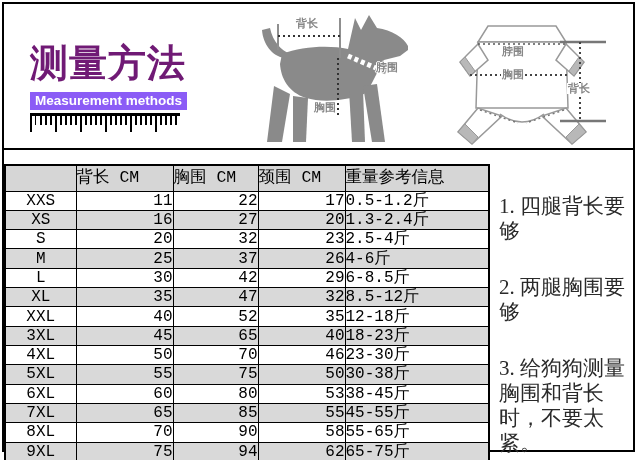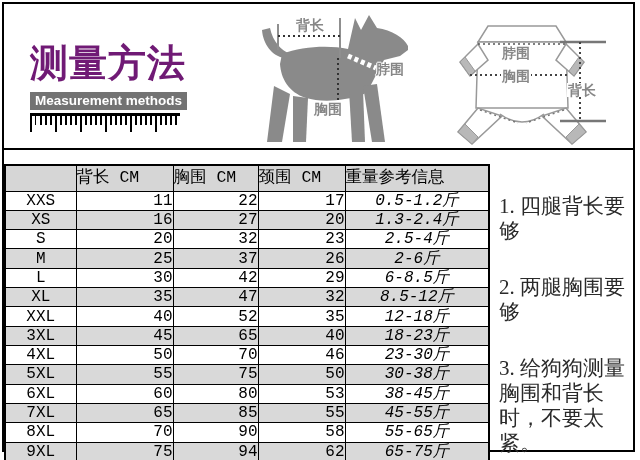--- a/index.html
+++ b/index.html
@@ -10,33 +10,33 @@
   .outer {
     position:absolute; left:2px; top:2px; width:629px; height:446px;
     border:2px solid #000; background:#fff;
   }
   
   .illus { position:absolute; left:0; top:0; width:100%; height:144px;
            border-bottom:2px solid #000; background:#fff; }
   .title-block { position:absolute; left:26px; top:34px; }
   .title { font-size:38px; font-weight:bold; color:#701a75; letter-spacing:1px;
            font-family:"Liberation Sans", sans-serif; white-space:nowrap; }
-  .subtitle { display:inline-block; margin-top:3px; background:#737373; color:#fff;
+  .subtitle { display:inline-block; margin-top:3px; background:#8b5cf6; color:#fff;
               font-size:13.5px; font-weight:bold; padding:1px 5px 2px 5px; white-space:nowrap; }
   .ruler { position:relative; width:150px; height:17px; border-top:3px solid #000; margin-top:3px; }
   .ruler .short { position:absolute; top:0; left:0; width:100%; height:9px;
       background:repeating-linear-gradient(90deg,#000 0 1.5px, transparent 1.5px 5px); }
   .ruler .tall { position:absolute; top:0; left:0; width:100%; height:16px;
       background:repeating-linear-gradient(90deg,#000 0 2px, transparent 2px 25px); }
 
   .fig { position:absolute; }
   .dog-fig { left:250px; top:8px; width:180px; height:134px; }
   .garment-fig { left:452px; top:20px; width:181px; height:124px; }
   .fig-label {
-    position:absolute; font-size:14px; font-weight:bold; color:#878787;
+    position:absolute; font-size:11px; font-weight:bold; color:#878787;
     white-space:nowrap; line-height:1;
     font-family:"Liberation Sans", sans-serif;
   }
   .halo { text-shadow:1px 0 0 #fff,-1px 0 0 #fff,0 1px 0 #fff,0 -1px 0 #fff; }
   .onwhite { background:#fff; padding:0 1px; }
 
   
   .content { position:absolute; left:0; top:160px; width:100%; height:300px; display:flex; }
   table.size-table {
     border-collapse:collapse; table-layout:fixed;
@@ -45,21 +45,21 @@
     font-size:16px; color:#000;
   }
   table.size-table th, table.size-table td {
     border:1px solid #000; padding:0; line-height:1; overflow:hidden; white-space:nowrap;
   }
   thead tr { height:26px; background:#d6d6d6; }
   thead th { text-align:left; padding-left:5px; font-weight:normal; font-size:16.5px; }
   tbody tr:nth-child(even) { background:#d9d9d9; }
   td.col-size { text-align:center; padding-left:8px; }
   td.col-num  { text-align:right; padding-right:8px; }
-  td.col-weight { text-align:center; padding-left:4px;font-style:italic; }
+  td.col-weight { text-align:left; padding-left:4px; }
 
   .notes { flex:1; padding:30px 2px 0 9px; font-size:21px; color:#2a2a2a;
            font-family:"Liberation Serif", serif; }
   .note { line-height:25px; }
   .note + .note { margin-top:31px; }
 </style>
 </head>
 <body>
 
 <div class="page">
@@ -174,21 +174,21 @@
               <td class="col-num">20</td>
               <td class="col-num">32</td>
               <td class="col-num">23</td>
               <td class="col-weight">2.5-4斤</td>
             </tr>
             <tr>
               <td class="col-size">M</td>
               <td class="col-num">25</td>
               <td class="col-num">37</td>
               <td class="col-num">26</td>
-              <td class="col-weight">2-6斤</td>
+              <td class="col-weight">4-6斤</td>
             </tr>
             <tr>
               <td class="col-size">L</td>
               <td class="col-num">30</td>
               <td class="col-num">42</td>
               <td class="col-num">29</td>
               <td class="col-weight">6-8.5斤</td>
             </tr>
             <tr>
               <td class="col-size">XL</td>

